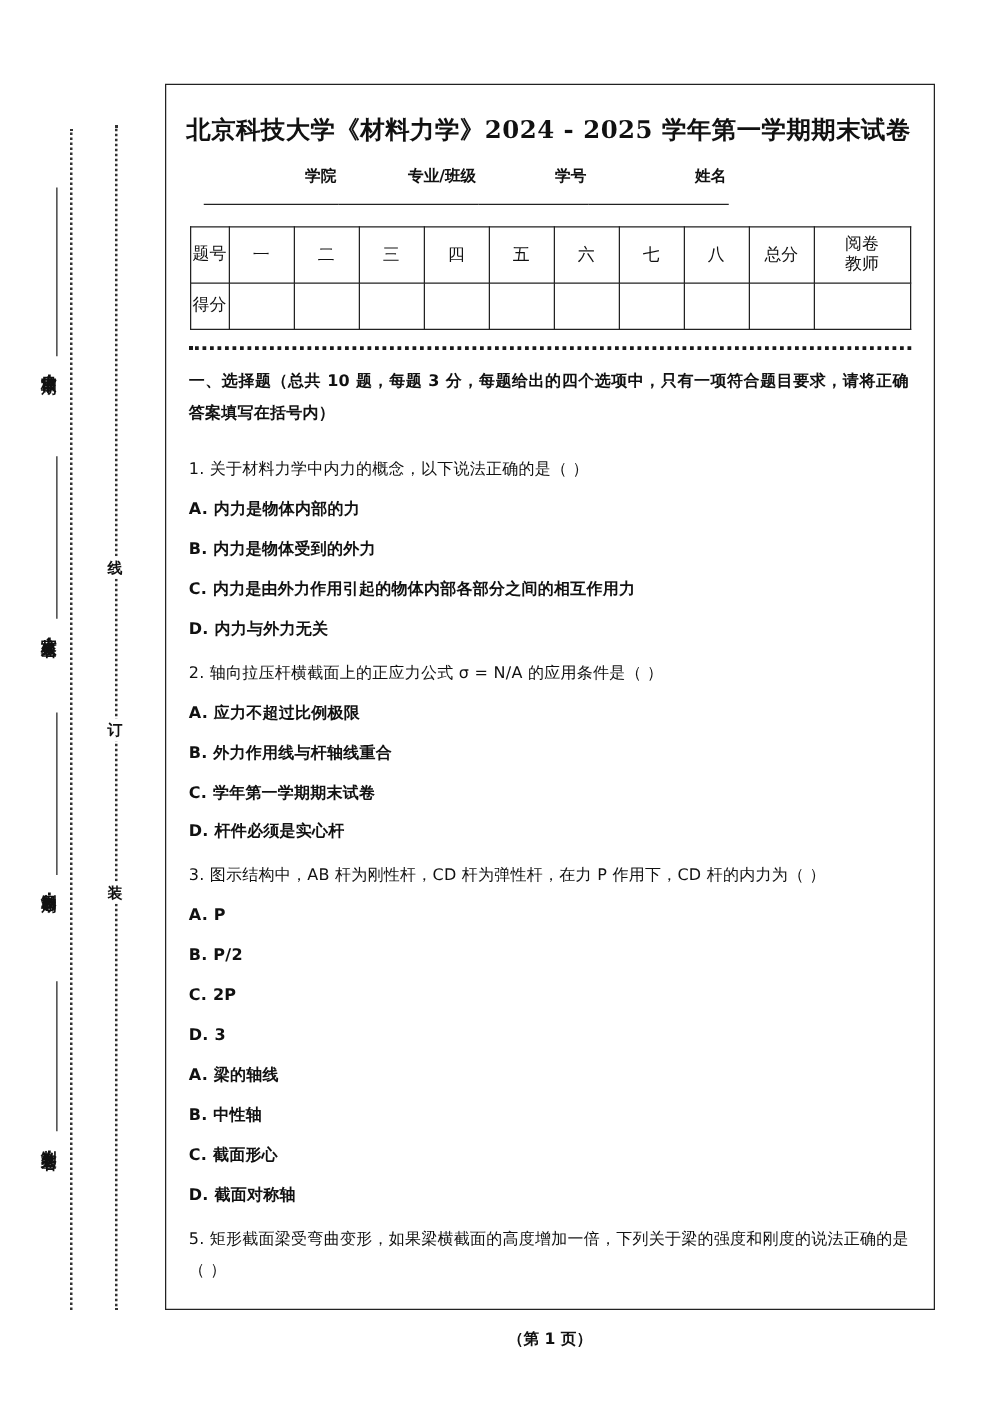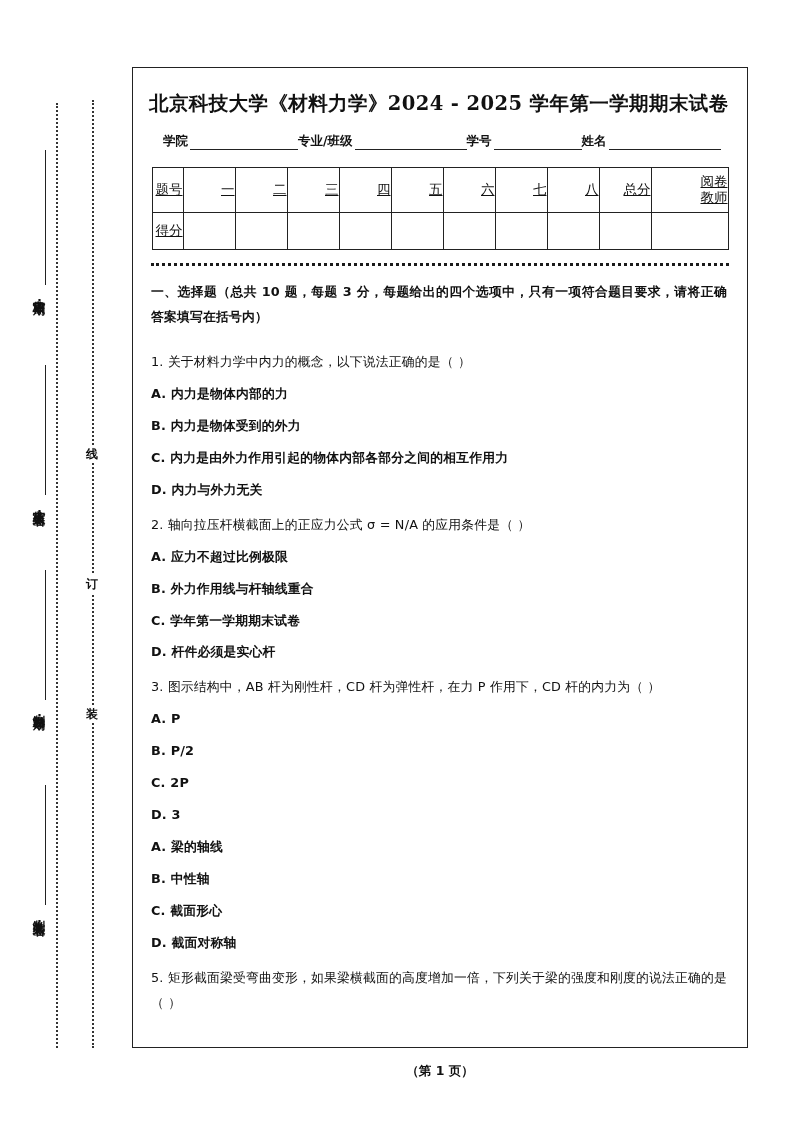--- a/index.html
+++ b/index.html
@@ -98,46 +98,45 @@
   }
 
   
   .info-row {
     display: flex;
     align-items: flex-end;
     margin: 16px 6px 0 14px;
     font-size: 12.5px;
     font-weight: bold;
   }
-  .info-item { display: flex; align-items: flex-end; }
+  .info-item { display: flex; align-items: flex-end; flex-direction: column; }
   .info-label { white-space: nowrap; padding-right: 2px; }
   .info-blank {
     border-bottom: 1.2px solid #222;
     height: 13px;
   }
   .blank-xy { width: 108px; }
   .blank-zy { width: 112px; }
   .blank-xh { width: 88px; }
   .blank-xm { width: 112px; }
 
   
   .score-table {
     margin: 17px auto 0 auto;
     border-collapse: collapse;
     width: 570px;
     table-layout: fixed;
   }
   .score-table td {
     border: 1.1px solid #222;
-    text-align: right;
+    text-align: center;
     font-size: 13.5px;
     font-family: "DejaVu Serif", "Liberation Serif", serif;
     padding: 0;
     color: #111;
-    text-decoration: underline;
   }
   .score-table .hdr-cell { height: 44px; }
   .score-table .val-cell { height: 36px; }
   .col-label { width: 30px; }
   .col-num   { width: 51px; }
   .col-total { width: 51px; }
   .col-marker{ width: 76px; }
   .stack { line-height: 1.18; }
 
   

